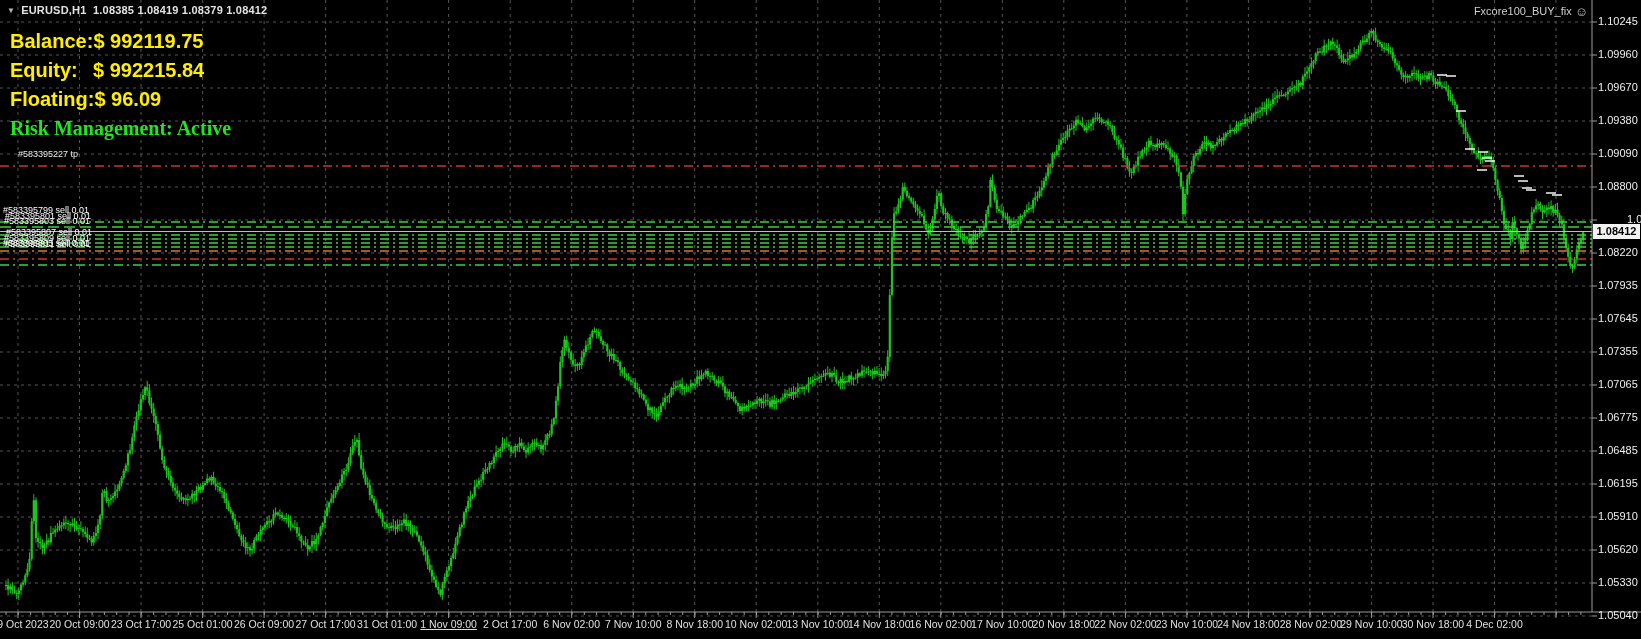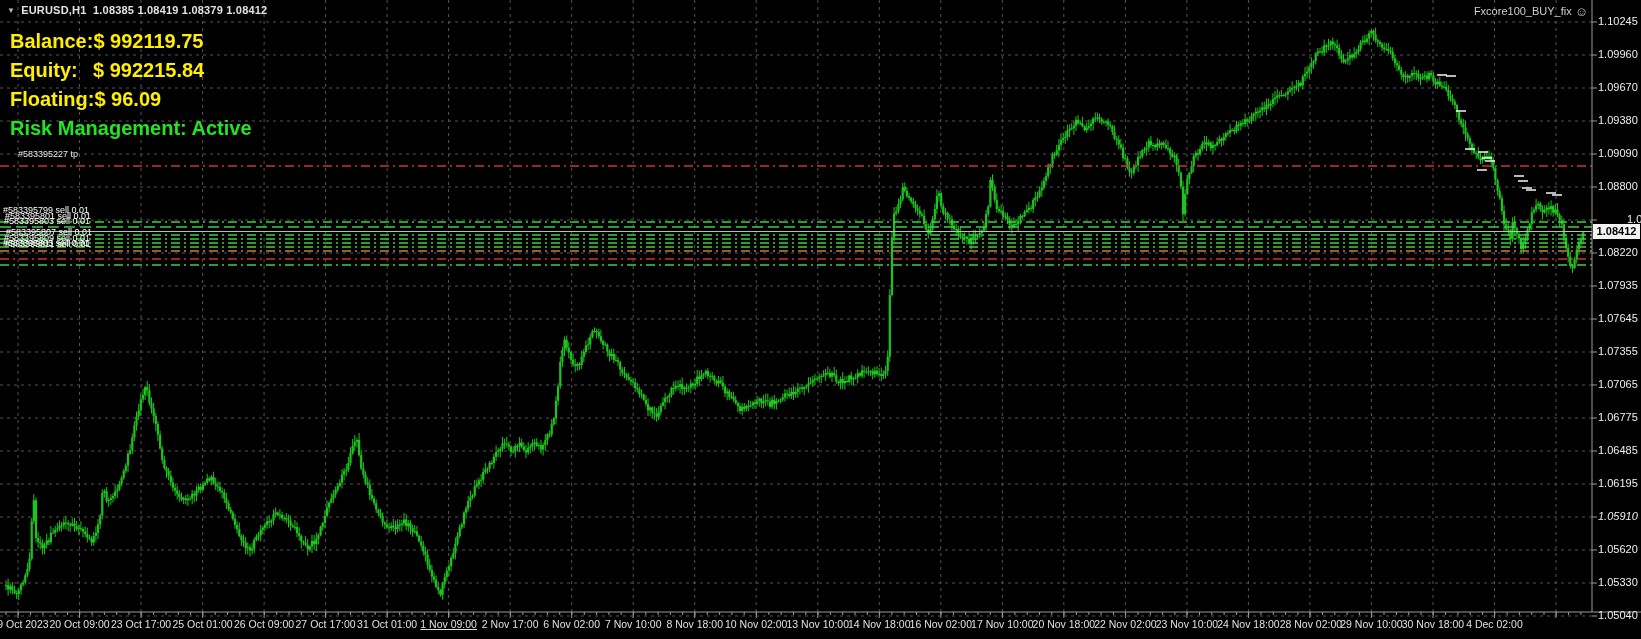--- a/index.html
+++ b/index.html
@@ -5,21 +5,21 @@
   html,body{margin:0;padding:0;background:#000;}
   #screen{position:relative;width:1641px;height:639px;background:#000;overflow:hidden;
           font-family:"Liberation Sans",sans-serif;-webkit-font-smoothing:none;}
   #chart-svg{position:absolute;left:0;top:0;width:1641px;height:639px;}
   .ohlc{position:absolute;left:7px;top:4px;color:#e2e2e2;font-size:11px;font-weight:bold;
         white-space:pre;letter-spacing:.2px;}
   .ohlc .tri{color:#b8b8b8;font-size:8px;vertical-align:1px;margin-right:6px;}
   .info-row{position:absolute;left:10px;font-size:20px;font-weight:bold;white-space:pre;
             color:var(--acct-yellow);}
   .info-row .lbl{display:inline-block;min-width:83px;}
-  .risk{color:var(--risk-green);}
+  .risk{color:var(--risk-green);font-family:Liberation Serif, serif;}
   .indicator{position:absolute;top:4px;right:53px;font-size:11px;color:#cfcfcf;white-space:pre;}
   .indicator .smiley{font-size:13px;margin-left:3px;vertical-align:-1px;}
   .tp-label{position:absolute;left:18px;top:149px;font-size:9px;color:#e8e8e8;white-space:pre;}
   .cluster-label{position:absolute;font-size:9px;color:#ffffff;white-space:pre;line-height:9px;}
   .plabel{position:absolute;left:1598px;width:42px;font-size:11px;color:#efefef;white-space:pre;}
   .tlabel{position:absolute;top:618px;font-size:10.5px;color:#e0e0e0;white-space:pre;text-align:center;}
   .price-box{position:absolute;left:1593px;top:224px;width:47px;height:15px;background:#f2f2f2;
              color:#000;font-size:11px;font-weight:bold;text-align:center;line-height:15px;}
 </style>
 </head>
@@ -87,35 +87,35 @@
       <div class="plabel" style="top: 180px;">1.08800</div>
       <div class="plabel" style="top: 213px; margin-left: 29px;">1.08510</div>
       <div class="plabel" style="top: 246px;">1.08220</div>
       <div class="plabel" style="top: 279px;">1.07935</div>
       <div class="plabel" style="top: 312px;">1.07645</div>
       <div class="plabel" style="top: 345px;">1.07355</div>
       <div class="plabel" style="top: 378px;">1.07065</div>
       <div class="plabel" style="top: 411px;">1.06775</div>
       <div class="plabel" style="top: 444px;">1.06485</div>
       <div class="plabel" style="top: 477px;">1.06195</div>
-      <div class="plabel" style="top: 510px; font-style: italic;">1.05910</div>
+      <div class="plabel" style="top: 510px;">1.05910</div>
       <div class="plabel" style="top: 543px;">1.05620</div>
       <div class="plabel" style="top: 576px;">1.05330</div>
       <div class="plabel" style="top: 609px;">1.05040</div>
     </div>
   <div id="time-axis">
       <div class="tlabel" style="width: 90px; left: -25px;">19 Oct 2023</div>
       <div class="tlabel" style="width: 90px; left: 34.52px;">20 Oct 09:00</div>
       <div class="tlabel" style="width: 90px; left: 96.04px;">23 Oct 17:00</div>
       <div class="tlabel" style="width: 90px; left: 157.56px;">25 Oct 01:00</div>
       <div class="tlabel" style="width: 90px; left: 219.08px;">26 Oct 09:00</div>
       <div class="tlabel" style="width: 90px; left: 280.6px;">27 Oct 17:00</div>
       <div class="tlabel" style="width: 90px; left: 342.12px;">31 Oct 01:00</div>
       <div class="tlabel" style="width: 90px; left: 403.64px; text-decoration: underline;">1 Nov 09:00</div>
-      <div class="tlabel" style="width: 90px; left: 465.16px;">2 Nov 17:00</div>
+      <div class="tlabel" style="width: 90px; left: 465.16px;">2 Oct 17:00</div>
       <div class="tlabel" style="width: 90px; left: 526.68px;">6 Nov 02:00</div>
       <div class="tlabel" style="width: 90px; left: 588.2px;">7 Nov 10:00</div>
       <div class="tlabel" style="width: 90px; left: 649.72px;">8 Nov 18:00</div>
       <div class="tlabel" style="width: 90px; left: 711.24px;">10 Nov 02:00</div>
       <div class="tlabel" style="width: 90px; left: 772.76px;">13 Nov 10:00</div>
       <div class="tlabel" style="width: 90px; left: 834.28px;">14 Nov 18:00</div>
       <div class="tlabel" style="width: 90px; left: 895.8px;">16 Nov 02:00</div>
       <div class="tlabel" style="width: 90px; left: 957.32px;">17 Nov 10:00</div>
       <div class="tlabel" style="width: 90px; left: 1018.84px;">20 Nov 18:00</div>
       <div class="tlabel" style="width: 90px; left: 1080.36px;">22 Nov 02:00</div>

